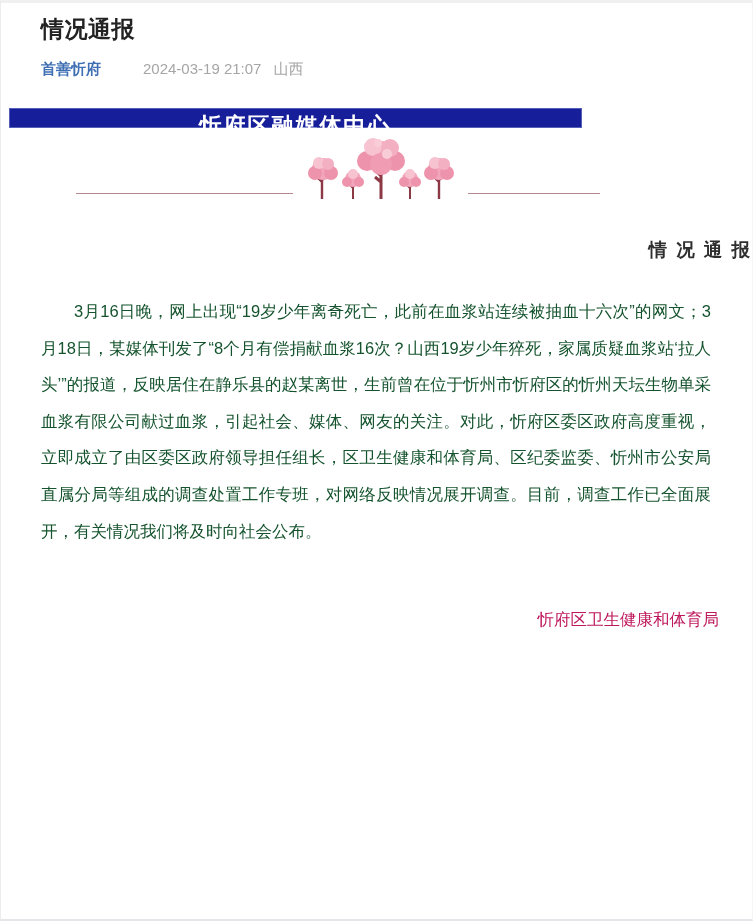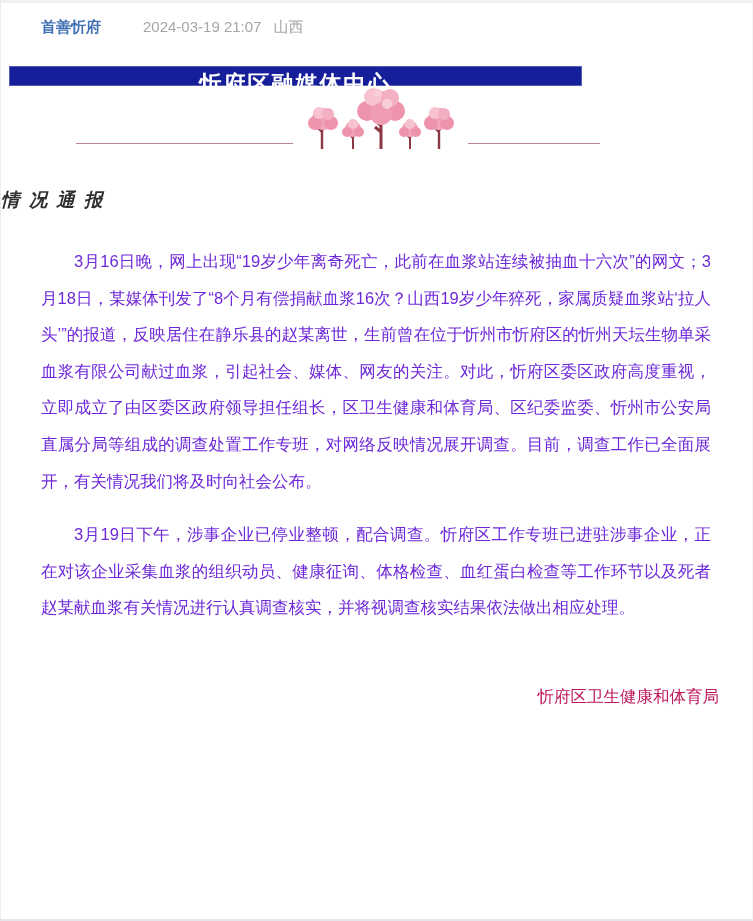--- a/index.html
+++ b/index.html
@@ -30,21 +30,21 @@
     color: #a6a6a6;
   }
   .meta .source {
     color: #4070b4;
     font-weight: 600;
     margin-right: 14px;
     cursor: pointer;
   }
   .meta .dt { margin-right: 12px; margin-left: 28px; }
   .banner {
-    margin: 29px 0 0 8px;
+    margin: 29px 0 8px 8px;
     width: 573px;
     height: 20px;
     background: #161f99;
     border: 1px solid #565fb8;
     color: #ffffff;
     font-family: "Liberation Serif", "DejaVu Serif", serif;
     font-size: 22px;
     font-weight: 700;
     letter-spacing: 2px;
     text-align: center;
@@ -66,52 +66,52 @@
     position: absolute;
     left: 292px;
     top: 0;
     width: 175px;
     height: 66px;
     background: #ffffff;
   }
   .trees svg { display: block; width: 175px; height: 66px; }
   .doc-heading {
     margin-top: 28px;
-    text-align: left;
+    text-align: right;
     font-size: 18.5px;
     font-weight: 600;
     color: #2f2f2f;
     letter-spacing: 2px;
     line-height: 28px;
-    font-style: italic;
   }
   .body {
     margin: 29px 41px 0 40px;
     font-size: 16.5px;
     line-height: 36.6px;
-    color: #6d28d9;
+    color: #14532d;
     text-align: justify;
   }
   .body p {
     text-indent: 2em;
     margin-bottom: 17px;
   }
   .signature {
     margin: 48px 33px 0 0;
     text-align: right;
     font-size: 16.5px;
     color: #be185d;
     line-height: 45px;
   }
 </style>
 </head>
 <body>
 
 <div class="page">
 
+  <h1 class="page-title">情况通报</h1>
 
   <div class="meta">
     <span class="source">首善忻府</span><span class="dt">2024-03-19 21:07</span><span class="loc">山西</span>
   </div>
 
   <div class="banner">忻府区融媒体中心</div>
 
   <div class="hero">
     <div class="divider-line"></div>
     <div class="trees">
@@ -163,20 +163,19 @@
           <circle cx="151" cy="28" r="6" fill="#f4b0c3"></circle>
         </g>
       </svg>
     </div>
   </div>
 
   <h2 class="doc-heading">情 况 通 报</h2>
 
   <div class="body">
     <p>3月16日晚，网上出现“19岁少年离奇死亡，此前在血浆站连续被抽血十六次”的网文；3月18日，某媒体刊发了“8个月有偿捐献血浆16次？山西19岁少年猝死，家属质疑血浆站‘拉人头’”的报道，反映居住在静乐县的赵某离世，生前曾在位于忻州市忻府区的忻州天坛生物单采血浆有限公司献过血浆，引起社会、媒体、网友的关注。对此，忻府区委区政府高度重视，立即成立了由区委区政府领导担任组长，区卫生健康和体育局、区纪委监委、忻州市公安局直属分局等组成的调查处置工作专班，对网络反映情况展开调查。目前，调查工作已全面展开，有关情况我们将及时向社会公布。</p>
-    <p>3月19日下午，涉事企业已停业整顿，配合调查。忻府区工作专班已进驻涉事企业，正在对该企业采集血浆的组织动员、健康征询、体格检查、血红蛋白检查等工作环节以及死者赵某献血浆有关情况进行认真调查核实，并将视调查核实结果依法做出相应处理。</p>
   </div>
 
   <div class="signature">
     <p>忻府区卫生健康和体育局</p>
   </div>
 
 </div>
 
 </body></html>

